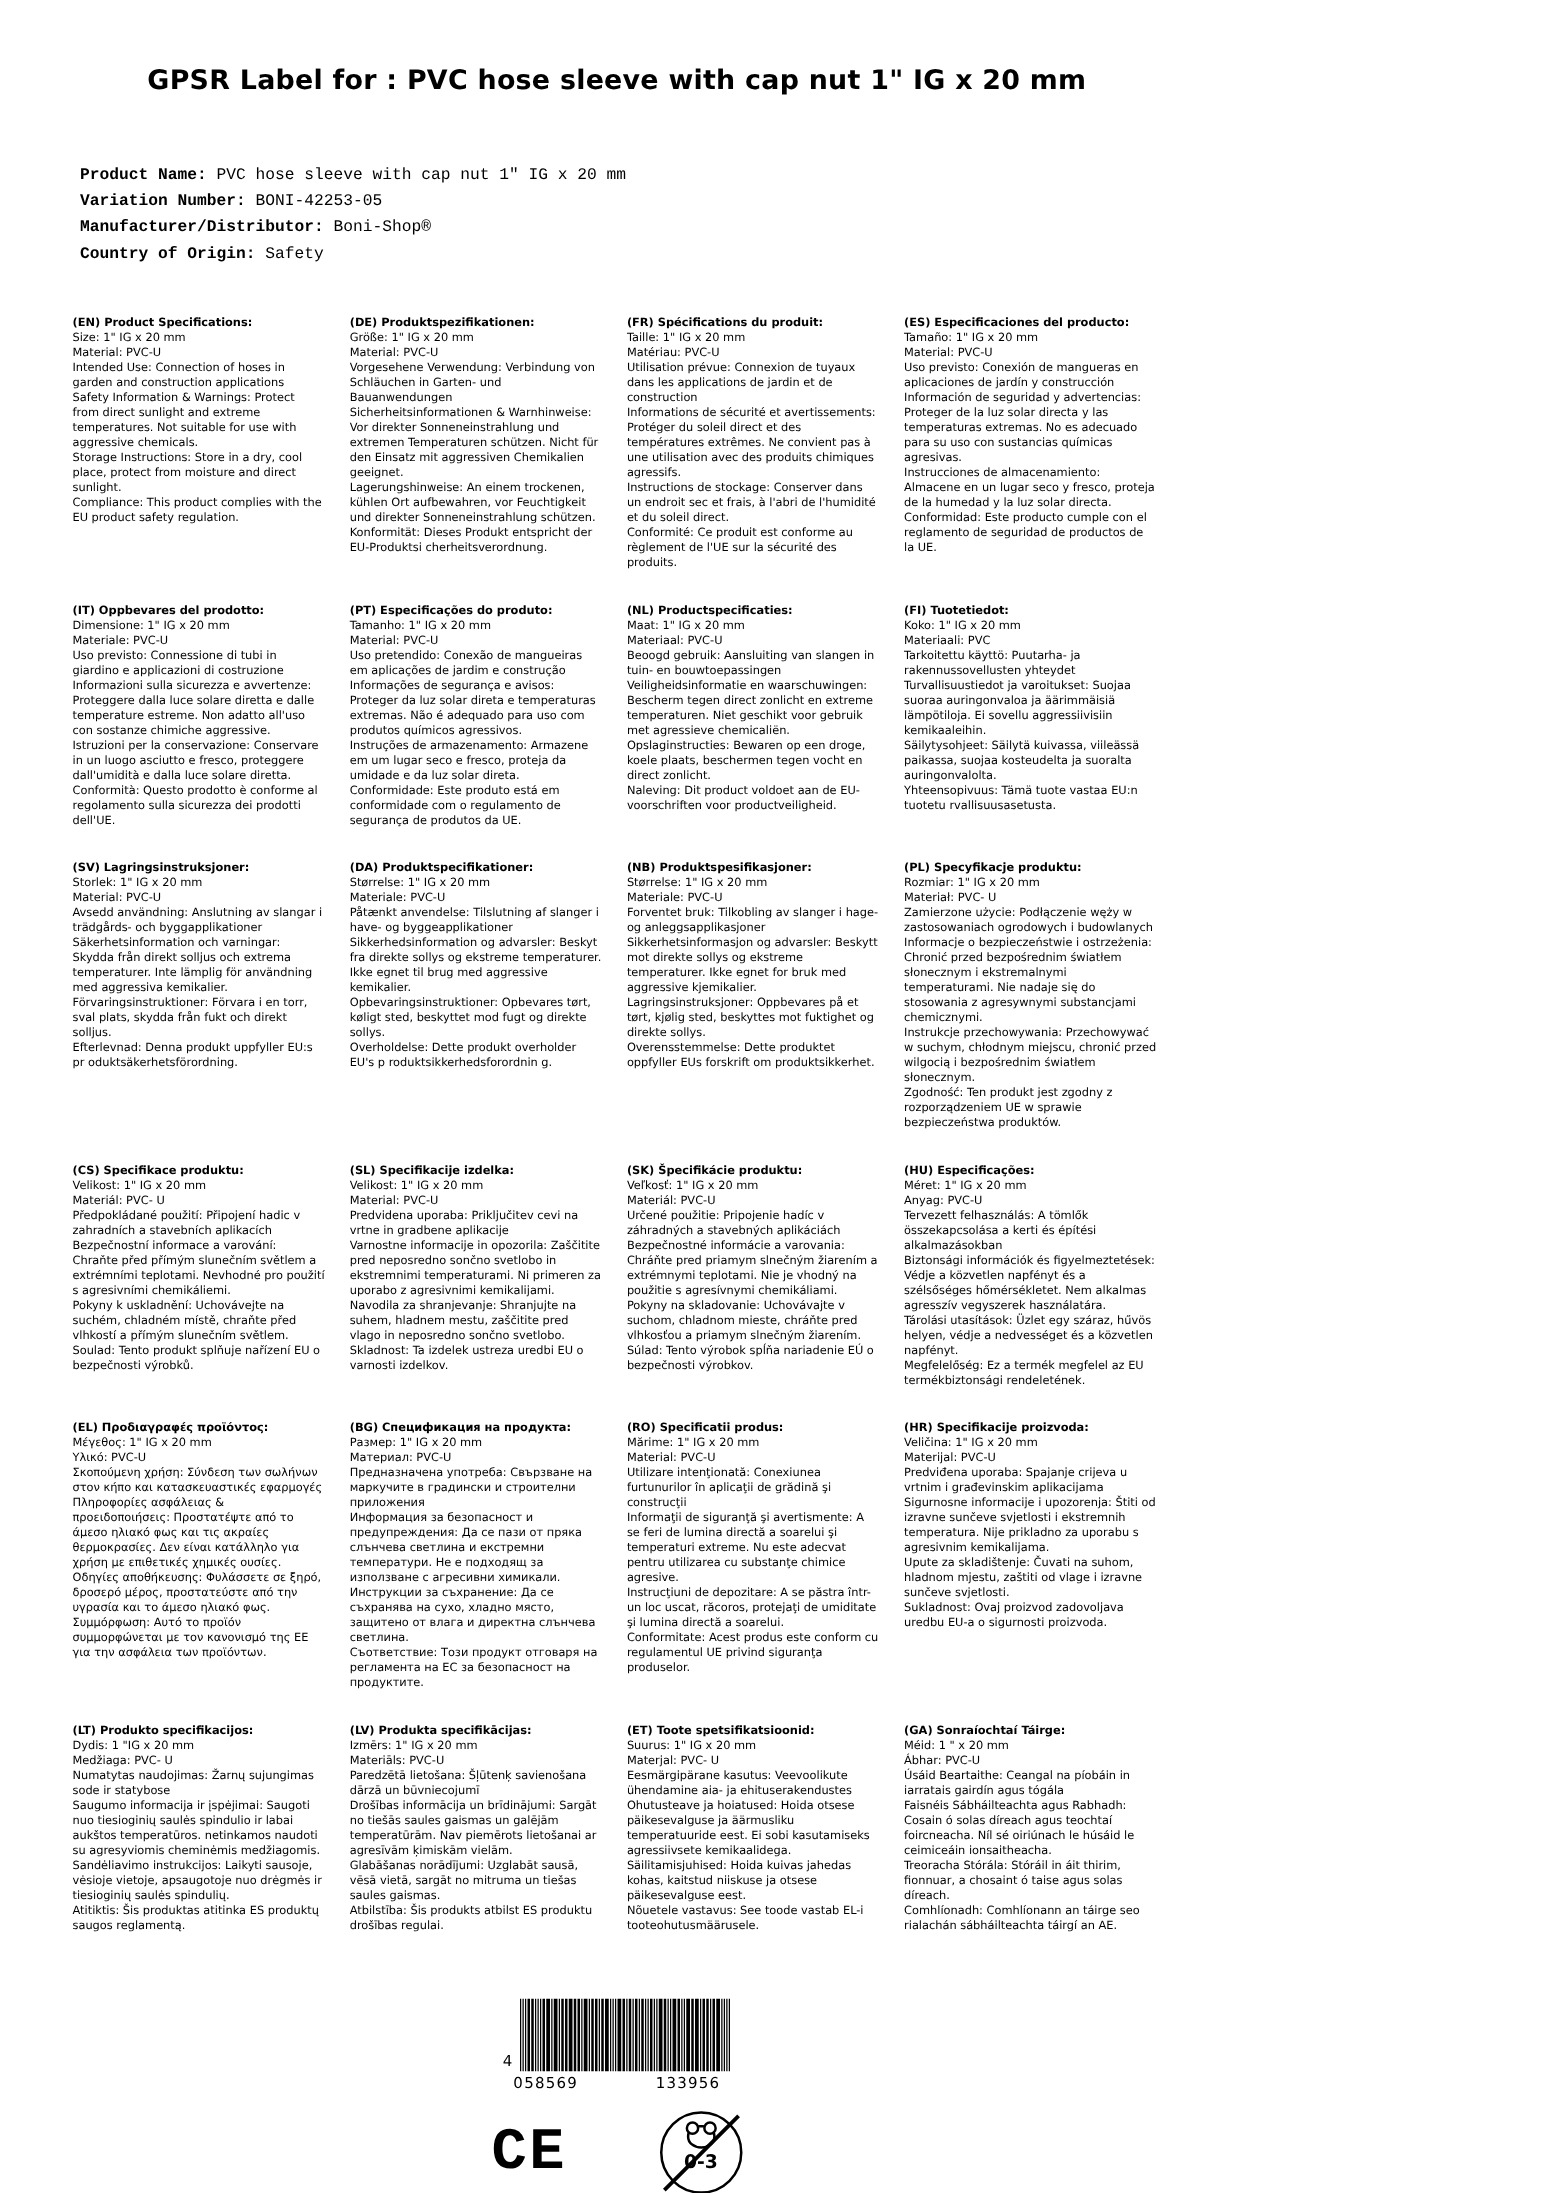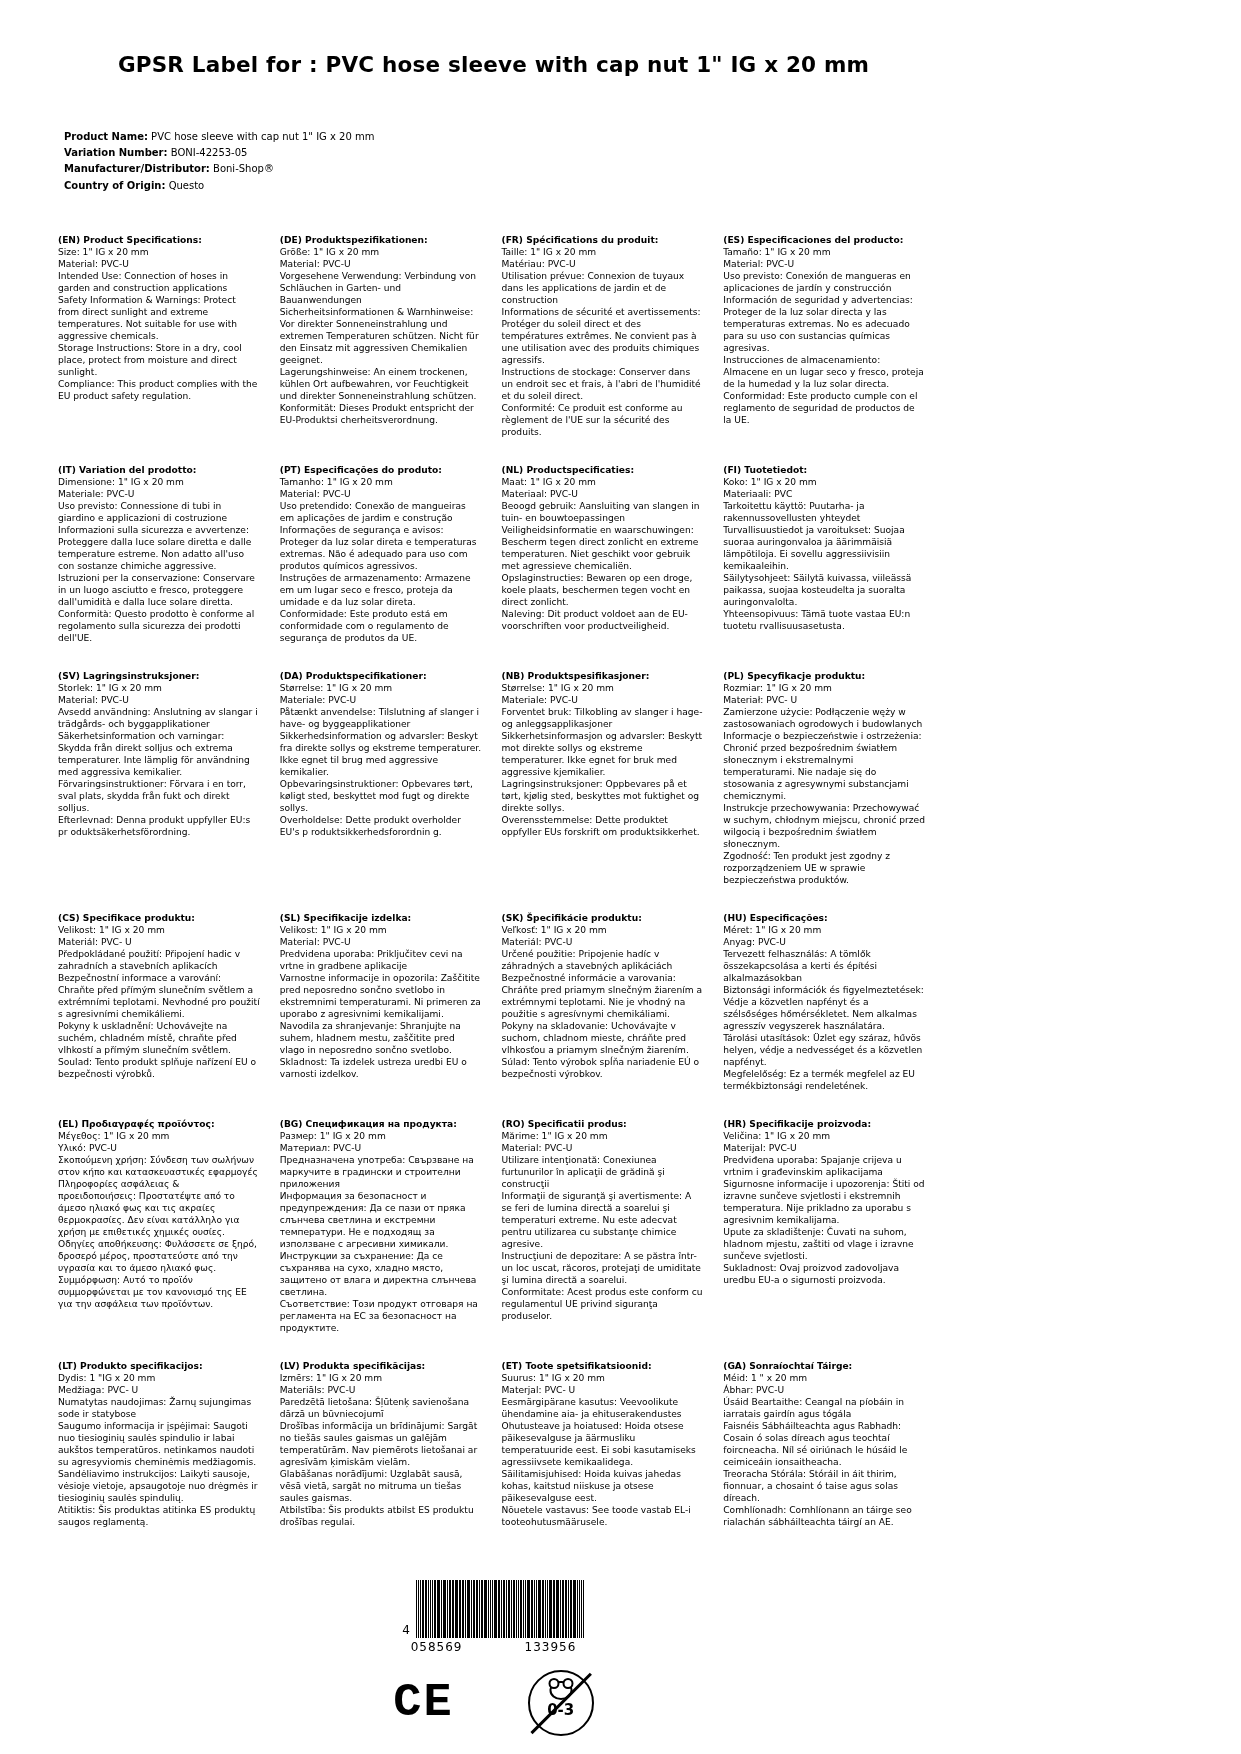--- a/index.html
+++ b/index.html
@@ -23,22 +23,23 @@
   }
   h1.title {
     font-size: 21.5px;
     font-weight: bold;
     text-align: center;
     margin: 0 0 52px 0;
     letter-spacing: 0.2px;
   }
   .meta {
     margin: 0 0 40px 6px;
-    font-size: 10px;
+    font-size: 13px;
     line-height: 1.62;
+    font-family: Liberation Mono, monospace;
   }
   .meta .row {
     white-space: nowrap;
   }
   .meta .lbl {
     font-weight: bold;
   }
   .meta .val {
     font-weight: normal;
   }
@@ -175,21 +176,21 @@
     <div class="row">
       <span class="lbl">Variation Number:</span>
       <span class="val">BONI-42253-05</span>
     </div>
     <div class="row">
       <span class="lbl">Manufacturer/Distributor:</span>
       <span class="val">Boni-Shop®</span>
     </div>
     <div class="row">
       <span class="lbl">Country of Origin:</span>
-      <span class="val">Questo</span>
+      <span class="val">Safety</span>
     </div>
   </div>
 
   <div class="grid">
     <div class="cell">
       <span class="hd">(EN) Product Specifications:</span>
       <span class="bd">Size: 1" IG x 20 mm
 Material: PVC-U
 Intended Use: Connection of hoses in garden and construction applications
 Safety Information &amp; Warnings: Protect from direct sunlight and extreme temperatures. Not suitable for use with aggressive chemicals.
@@ -217,21 +218,21 @@
     <div class="cell">
       <span class="hd">(ES) Especificaciones del producto:</span>
       <span class="bd">Tamaño: 1" IG x 20 mm
 Material: PVC-U
 Uso previsto: Conexión de mangueras en aplicaciones de jardín y construcción
 Información de seguridad y advertencias: Proteger de la luz solar directa y las temperaturas extremas. No es adecuado para su uso con sustancias químicas agresivas.
 Instrucciones de almacenamiento: Almacene en un lugar seco y fresco, proteja de la humedad y la luz solar directa.
 Conformidad: Este producto cumple con el reglamento de seguridad de productos de la UE.</span>
     </div>
     <div class="cell">
-      <span class="hd">(IT) Variation del prodotto:</span>
+      <span class="hd">(IT) Oppbevares del prodotto:</span>
       <span class="bd">Dimensione: 1" IG x 20 mm
 Materiale: PVC-U
 Uso previsto: Connessione di tubi in giardino e applicazioni di costruzione
 Informazioni sulla sicurezza e avvertenze: Proteggere dalla luce solare diretta e dalle temperature estreme. Non adatto all'uso con sostanze chimiche aggressive.
 Istruzioni per la conservazione: Conservare in un luogo asciutto e fresco, proteggere dall'umidità e dalla luce solare diretta.
 Conformità: Questo prodotto è conforme al regolamento sulla sicurezza dei prodotti dell'UE.</span>
     </div>
     <div class="cell">
       <span class="hd">(PT) Especificações do produto:</span>
       <span class="bd">Tamanho: 1" IG x 20 mm

